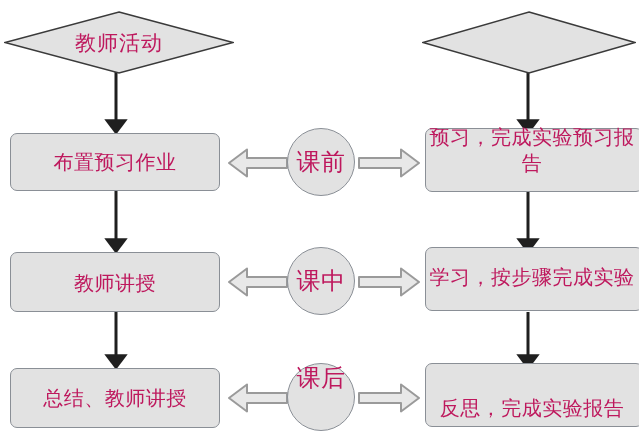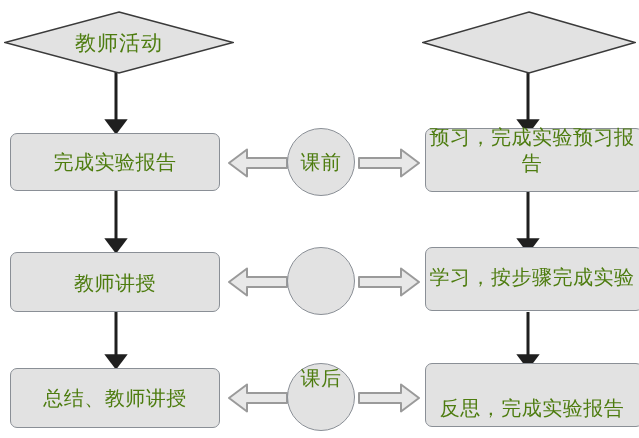--- a/index.html
+++ b/index.html
@@ -14,21 +14,21 @@
     background: #ffffff;
     overflow: hidden;
     font-family: "Liberation Sans", "DejaVu Sans", sans-serif;
   }
   .shape-text {
     position: absolute;
     display: flex;
     align-items: center;
     justify-content: center;
     text-align: center;
-    color: #4d7c0f;
+    color: #be185d;
     z-index: 5;
     pointer-events: none;
     font-family: Liberation Serif, serif;
   }
   
   .diamond-wrap {
     position: absolute;
     z-index: 2;
   }
   .diamond-wrap svg { display: block; }
@@ -54,21 +54,21 @@
   
   .circle {
     position: absolute;
     background: #e2e2e2;
     border: 1px solid #8a8f96;
     border-radius: 50%;
     box-sizing: border-box;
     z-index: 3;
   }
   .circle-label {
-    font-size: 20px;
+    font-size: 24px;
     letter-spacing: 0.5px;
   }
   
   #wires {
     position: absolute;
     left: 0; top: 0;
     width: 639px;
     height: 438px;
     z-index: 1;
   }
@@ -107,21 +107,21 @@
   </div>
   <div class="shape-text diamond-label" style="left:4px; top:11px; width:230px; height:63px;">教师活动</div>
 
   <div class="diamond-wrap" style="left:422px; top:11px;">
     <svg width="214" height="63" viewBox="0 0 214 63" xmlns="http://www.w3.org/2000/svg">
       <polygon points="107,1 213,31.5 107,62 1,31.5" fill="#e2e2e2" stroke="#3a3a3a" stroke-width="1.6"></polygon>
     </svg>
   </div>
 
   <div class="proc-box" style="left:10px; top:133px; width:210px; height:58px;"></div>
-  <div class="shape-text proc-label" style="left:10px; top:133px; width:210px; height:58px;">完成实验报告</div>
+  <div class="shape-text proc-label" style="left:10px; top:133px; width:210px; height:58px;">布置预习作业</div>
 
   <div class="blockarrow" style="left:228px; top:148px;">
     <svg width="60" height="30" viewBox="0 0 60 30" xmlns="http://www.w3.org/2000/svg">
       <path d="M59,10 L19,10 L19,1.5 L1,15 L19,28.5 L19,20 L59,20 z" fill="#e8e8e8" stroke="#9a9a9a" stroke-width="2" stroke-linejoin="round"></path>
     </svg>
   </div>
 
   <div class="circle" style="left:287px; top:128px; width:68px; height:68px;"></div>
   <div class="shape-text circle-label" style="left:287px; top:128px; width:68px; height:68px;">课前</div>
 
@@ -137,20 +137,21 @@
   <div class="proc-box" style="left:10px; top:252px; width:210px; height:60px;"></div>
   <div class="shape-text proc-label" style="left:10px; top:253px; width:210px; height:60px;">教师讲授</div>
 
   <div class="blockarrow" style="left:228px; top:267px;">
     <svg width="60" height="30" viewBox="0 0 60 30" xmlns="http://www.w3.org/2000/svg">
       <path d="M59,10 L19,10 L19,1.5 L1,15 L19,28.5 L19,20 L59,20 z" fill="#e8e8e8" stroke="#9a9a9a" stroke-width="2" stroke-linejoin="round"></path>
     </svg>
   </div>
 
   <div class="circle" style="left:287px; top:247px; width:68px; height:68px;"></div>
+  <div class="shape-text circle-label" style="left:287px; top:247px; width:68px; height:68px;">课中</div>
 
   <div class="blockarrow" style="left:358px; top:267px;">
     <svg width="62" height="30" viewBox="0 0 62 30" xmlns="http://www.w3.org/2000/svg">
       <path d="M1,10 L43,10 L43,1.5 L61,15 L43,28.5 L43,20 L1,20 z" fill="#e8e8e8" stroke="#9a9a9a" stroke-width="2" stroke-linejoin="round"></path>
     </svg>
   </div>
 
   <div class="proc-box" style="left:425px; top:247px; width:218px; height:64px;"></div>
   <div class="shape-text proc-label" style="left:429px; top:247px; width:206px; height:60px;">学习，按步骤完成实验</div>
 

